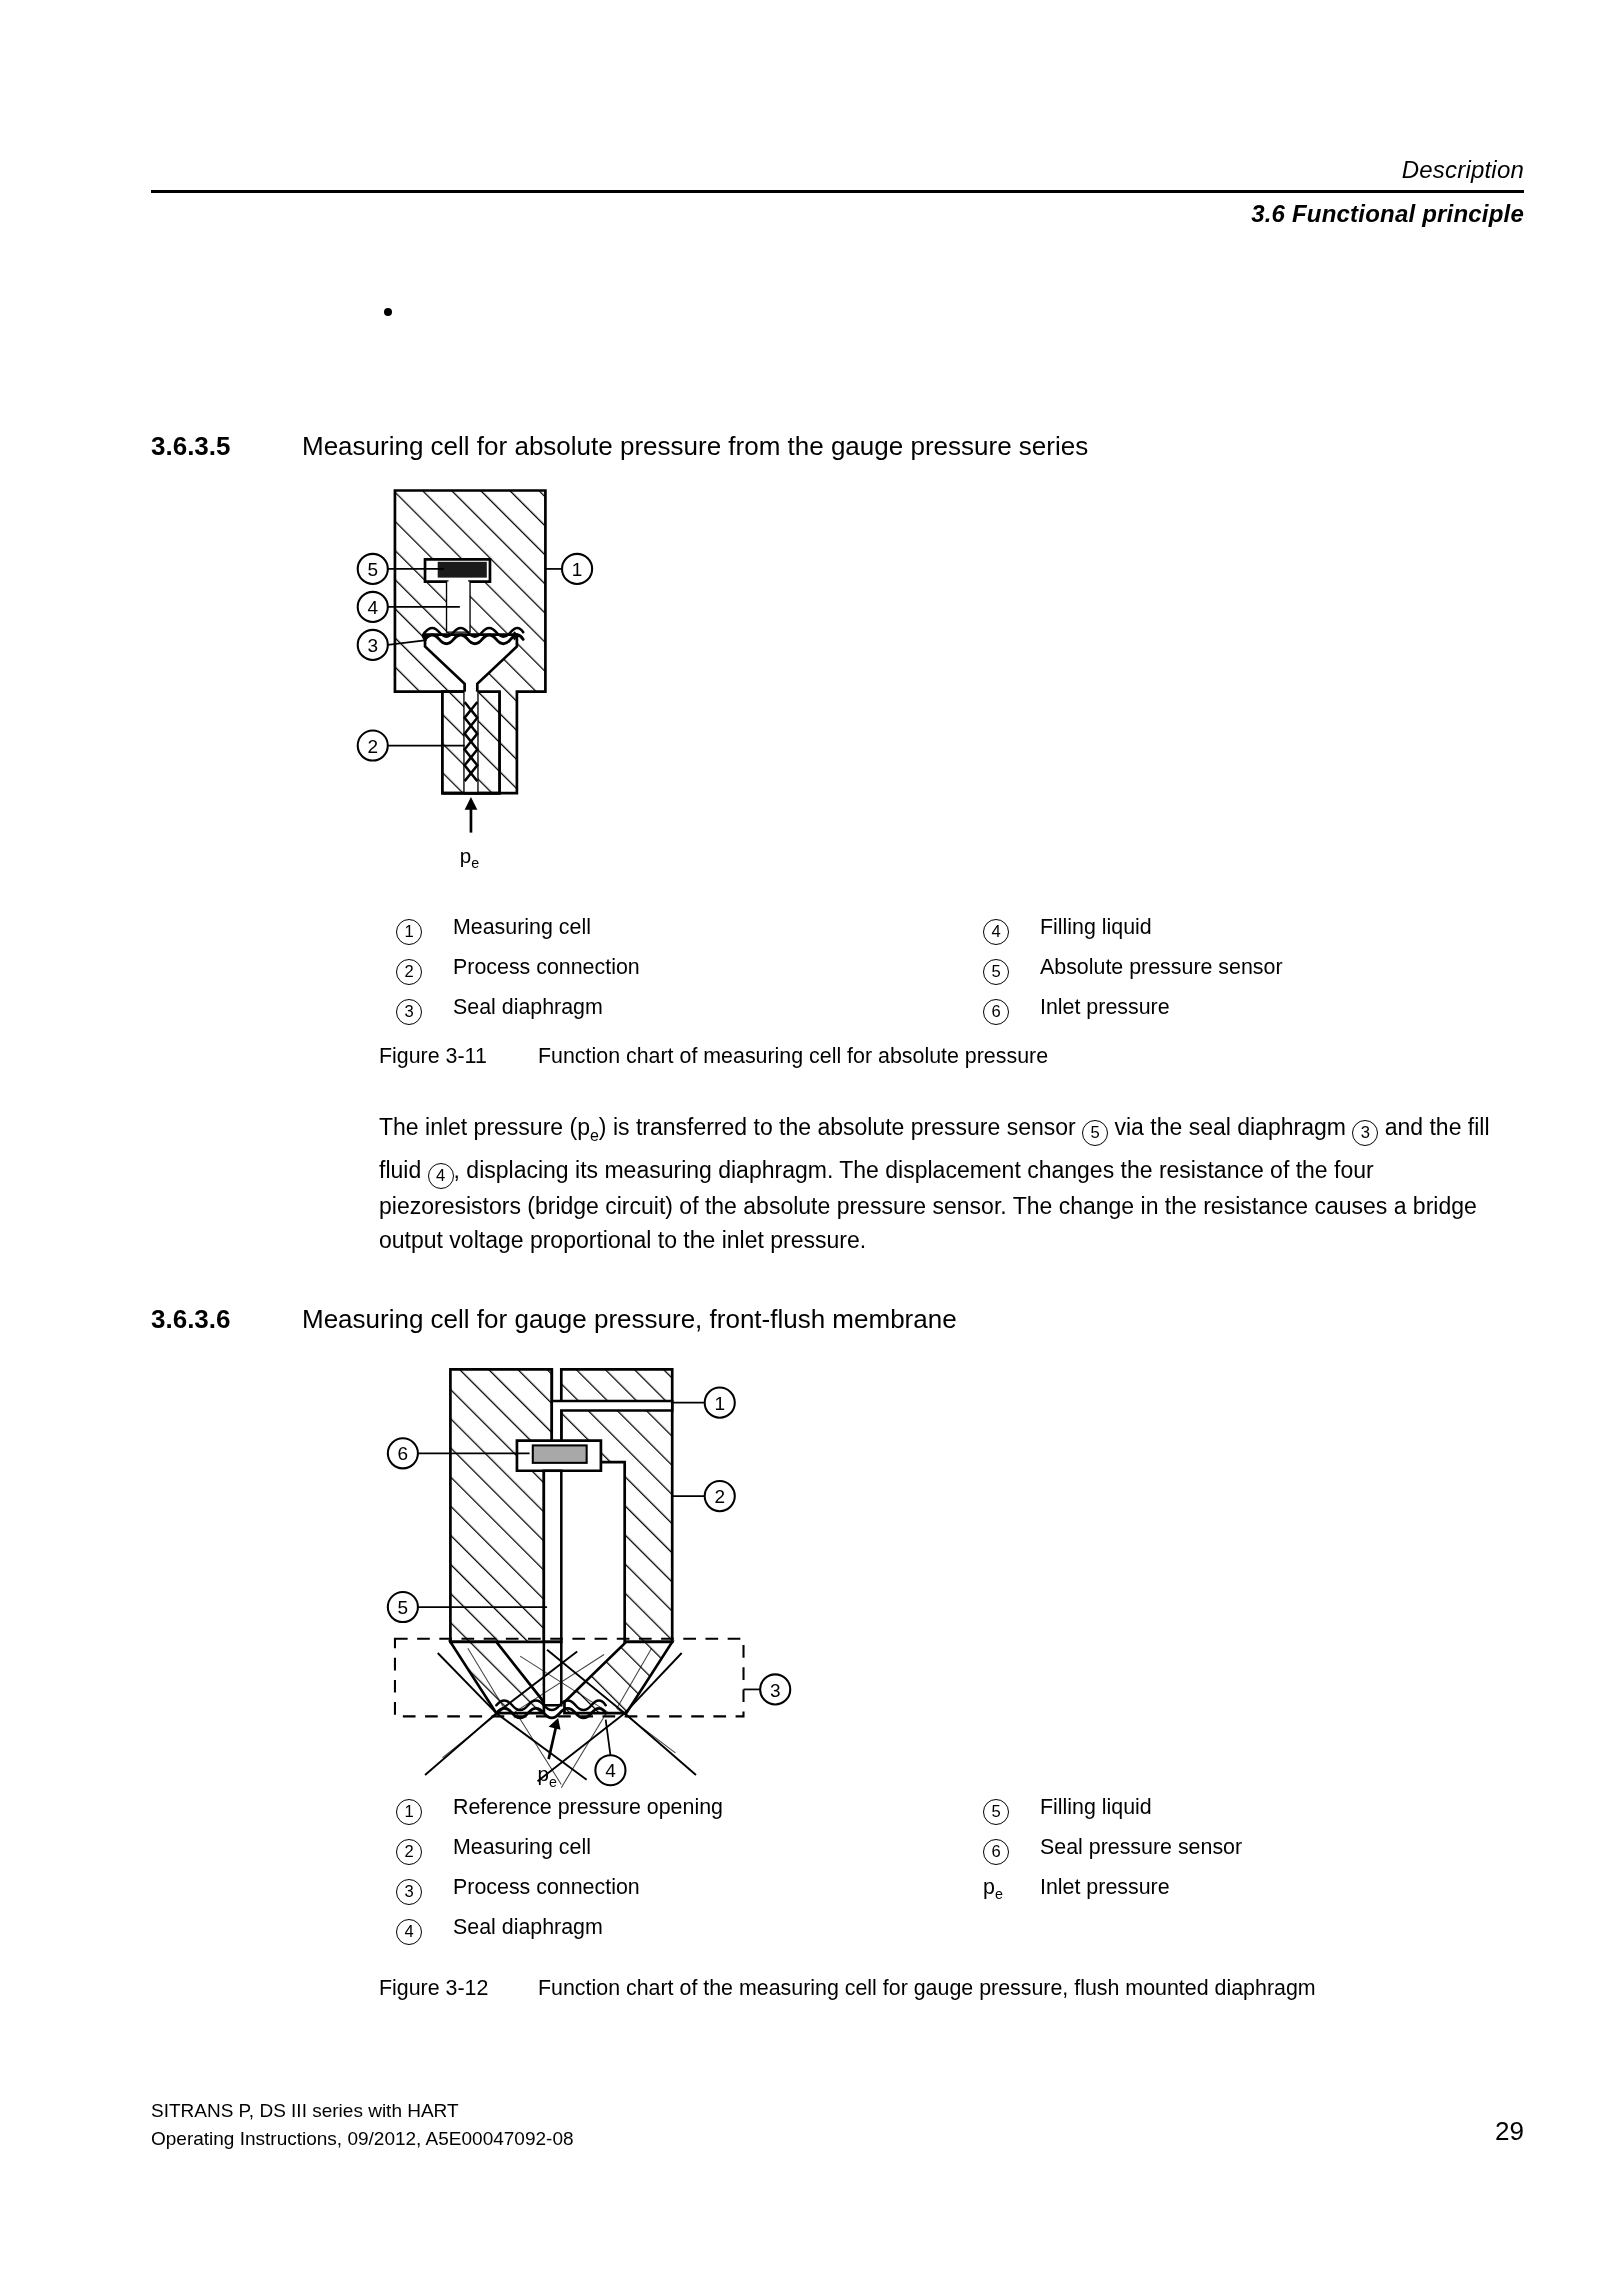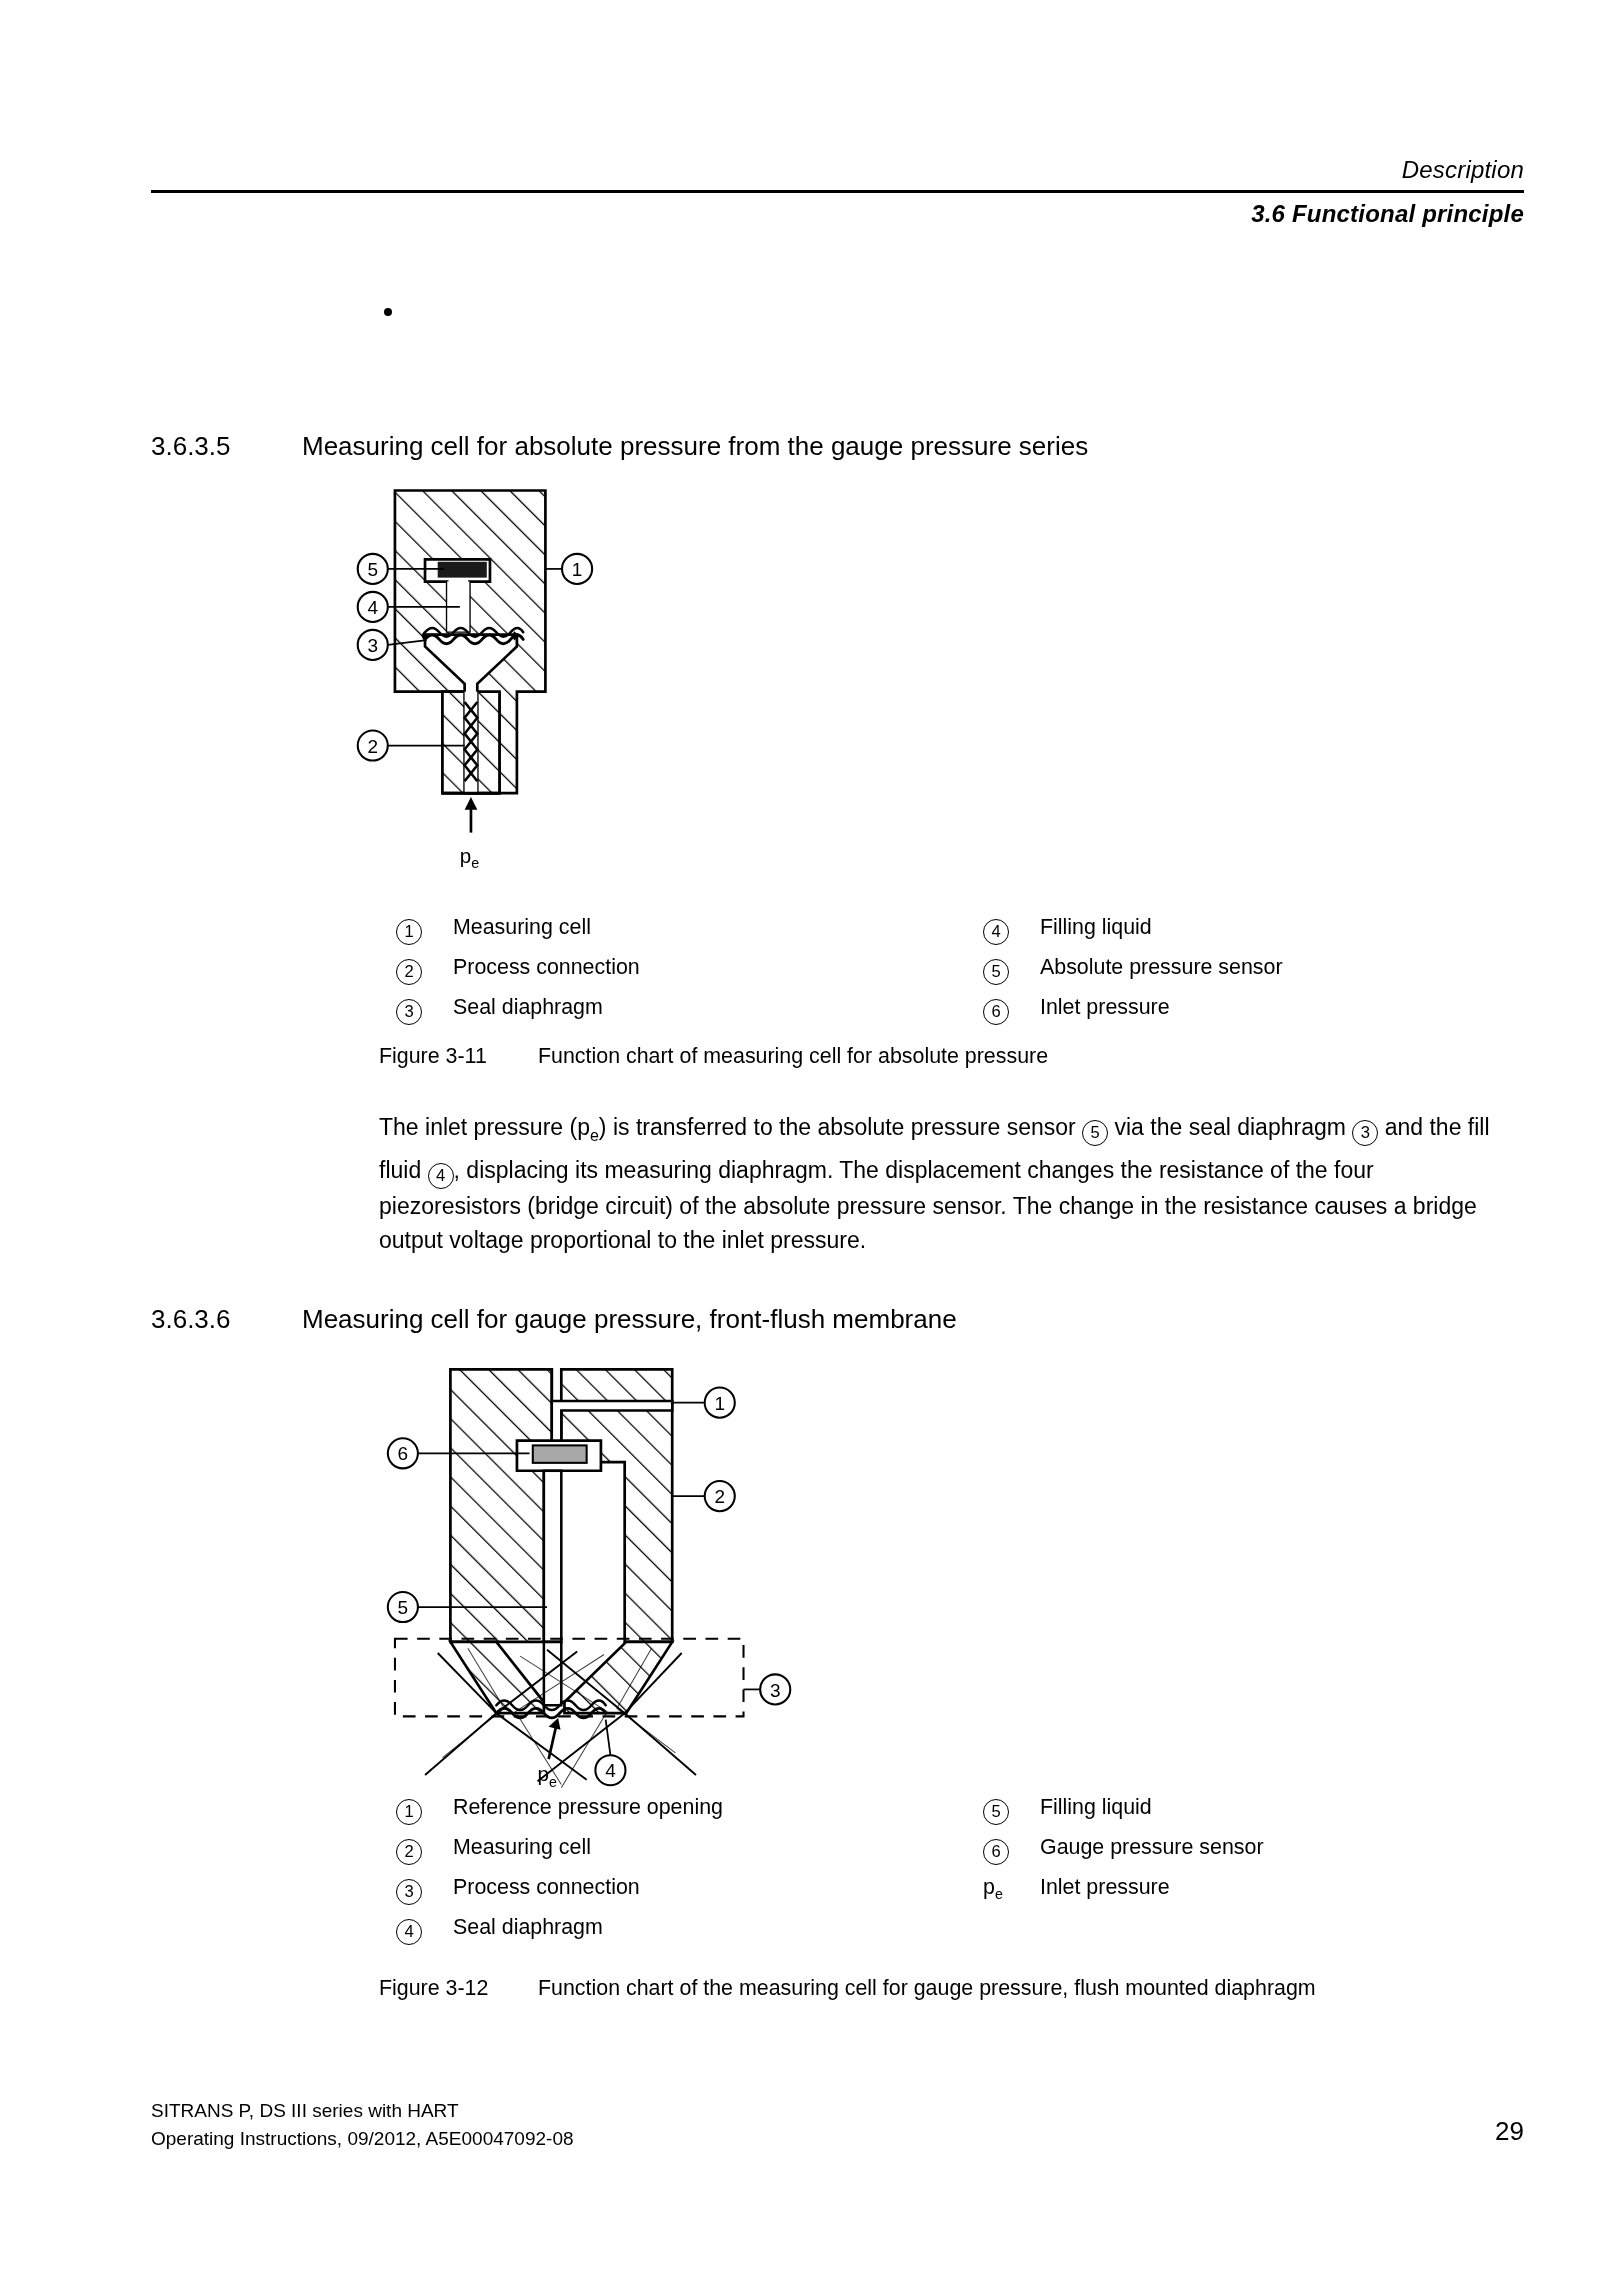--- a/index.html
+++ b/index.html
@@ -76,20 +76,21 @@
 
   .section-head {
     position: absolute;
     font-size: 26px;
     line-height: 33px;
   }
   .section-head .num {
     position: absolute;
     left: 0;
     top: 0;
+    font-weight: bold;
   }
   .section-head .ttl {
     position: absolute;
     left: 151px;
     top: 0;
     white-space: nowrap;
   }
   #sec-3635 { left: 151px; top: 430px; width: 1189px; height: 36px; }
   #sec-3636 { left: 151px; top: 1303px; width: 1189px; height: 36px; }
 
@@ -463,21 +464,21 @@
         <span class="legend-label">Seal diaphragm</span>
       </div>
     </div>
     <div class="legend-col right">
       <div class="legend-item">
         <span class="legend-marker"><span class="circnum">5</span></span>
         <span class="legend-label">Filling liquid</span>
       </div>
       <div class="legend-item">
         <span class="legend-marker"><span class="circnum">6</span></span>
-        <span class="legend-label">Gauge pressure sensor</span>
+        <span class="legend-label">Seal pressure sensor</span>
       </div>
       <div class="legend-item">
         <span class="legend-marker pe-marker">p<sub>e</sub></span>
         <span class="legend-label">Inlet pressure</span>
       </div>
     </div>
   </div>
 
   <div class="figcap" id="figcap-2">
     <span class="fignum">Figure 3-12</span><span>Function chart of the measuring cell for gauge pressure, flush mounted diaphragm</span>

